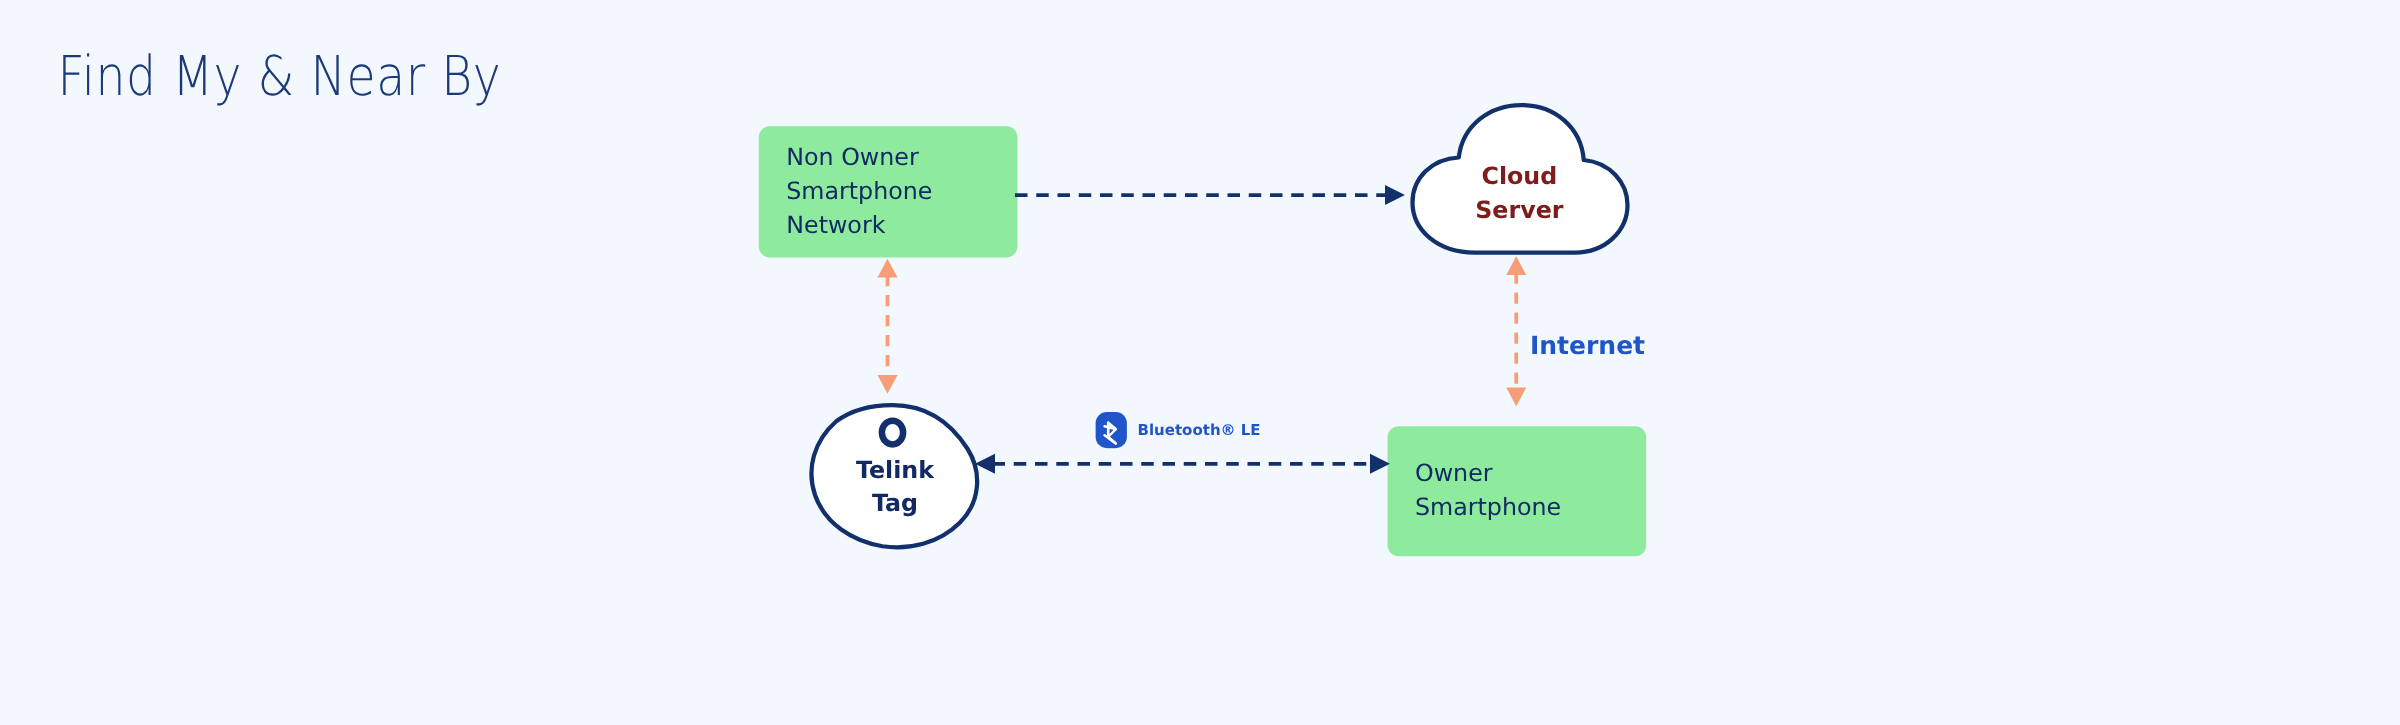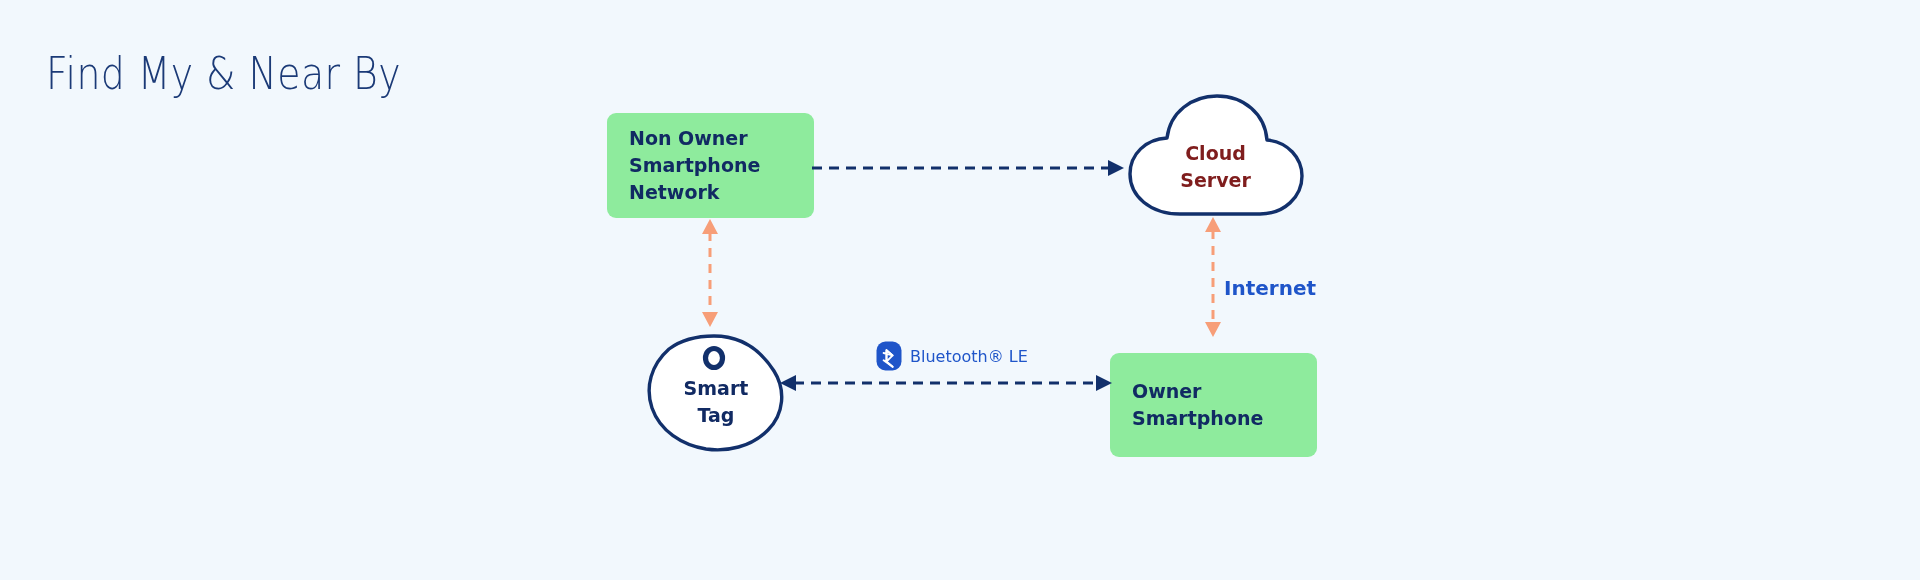--- a/index.html
+++ b/index.html
@@ -9,21 +9,21 @@
   body {
     width: 1920px;
     height: 580px;
     background: #f2f8fd;
     font-family: "Liberation Sans", sans-serif;
     overflow: hidden;
     position: relative;
   }
   #diagram-root {
     position: absolute;
-    left: 0; top: 12px;
+    left: 0; top: 0;
     width: 1920px;
     height: 512px;
   }
   .page-title {
     position: absolute;
     left: 46px;
     top: 36px;
     font-family: "DejaVu Sans", sans-serif;
     font-size: 44px;
     font-weight: 300;
@@ -41,21 +41,21 @@
     background: #8eeb9d;
     border-radius: 9px;
     box-sizing: border-box;
     display: flex;
     flex-direction: column;
     justify-content: center;
   }
   .node-box .node-label {
     font-family: "DejaVu Sans", sans-serif;
     font-size: 19px;
-    font-weight: 700;
+    font-weight: 400;
     color: #112a63;
     line-height: 1.42;
     padding-left: 22px;
     white-space: pre-line;
   }
   #node-non-owner {
     left: 607px; top: 101px;
     width: 207px; height: 105px;
   }
   #node-owner {
@@ -144,22 +144,22 @@
     position: absolute;
     left: 876px;
     top: 329px;
     display: flex;
     align-items: center;
     gap: 8px;
   }
   #bt-icon { display: block; }
   #bt-label {
     font-family: "DejaVu Sans", sans-serif;
-    font-size: 16px;
-    font-weight: 400;
+    font-size: 12px;
+    font-weight: 700;
     color: #1f55c9;
     white-space: nowrap;
   }
 
   
   #internet-label {
     position: absolute;
     left: 1224px;
     top: 264px;
     font-family: "DejaVu Sans", sans-serif;
@@ -201,21 +201,21 @@
     <svg width="144" height="122" viewBox="0 0 144 122">
       <path d="M 70 4
                C 97 4, 116 17, 130 39
                C 142 58, 140 82, 124 98
                C 107 115, 83 120, 62 117
                C 38 113, 16 99, 8 76
                C 1 55, 7 33, 25 17
                C 37 8, 53 4, 70 4 Z" fill="#ffffff" stroke="#12306b" stroke-width="3.4" stroke-linejoin="round"></path>
       <ellipse cx="70" cy="26" rx="8.5" ry="9.5" fill="#ffffff" stroke="#12306b" stroke-width="5.2"></ellipse>
     </svg>
-    <div class="tag-text">Smart
+    <div class="tag-text">Telink
 Tag</div>
   </div>
 
 
   <div class="node-box" id="node-owner">
     <div class="node-label">Owner
 Smartphone</div>
   </div>
 
   <div class="connector" id="conn-top-h">

